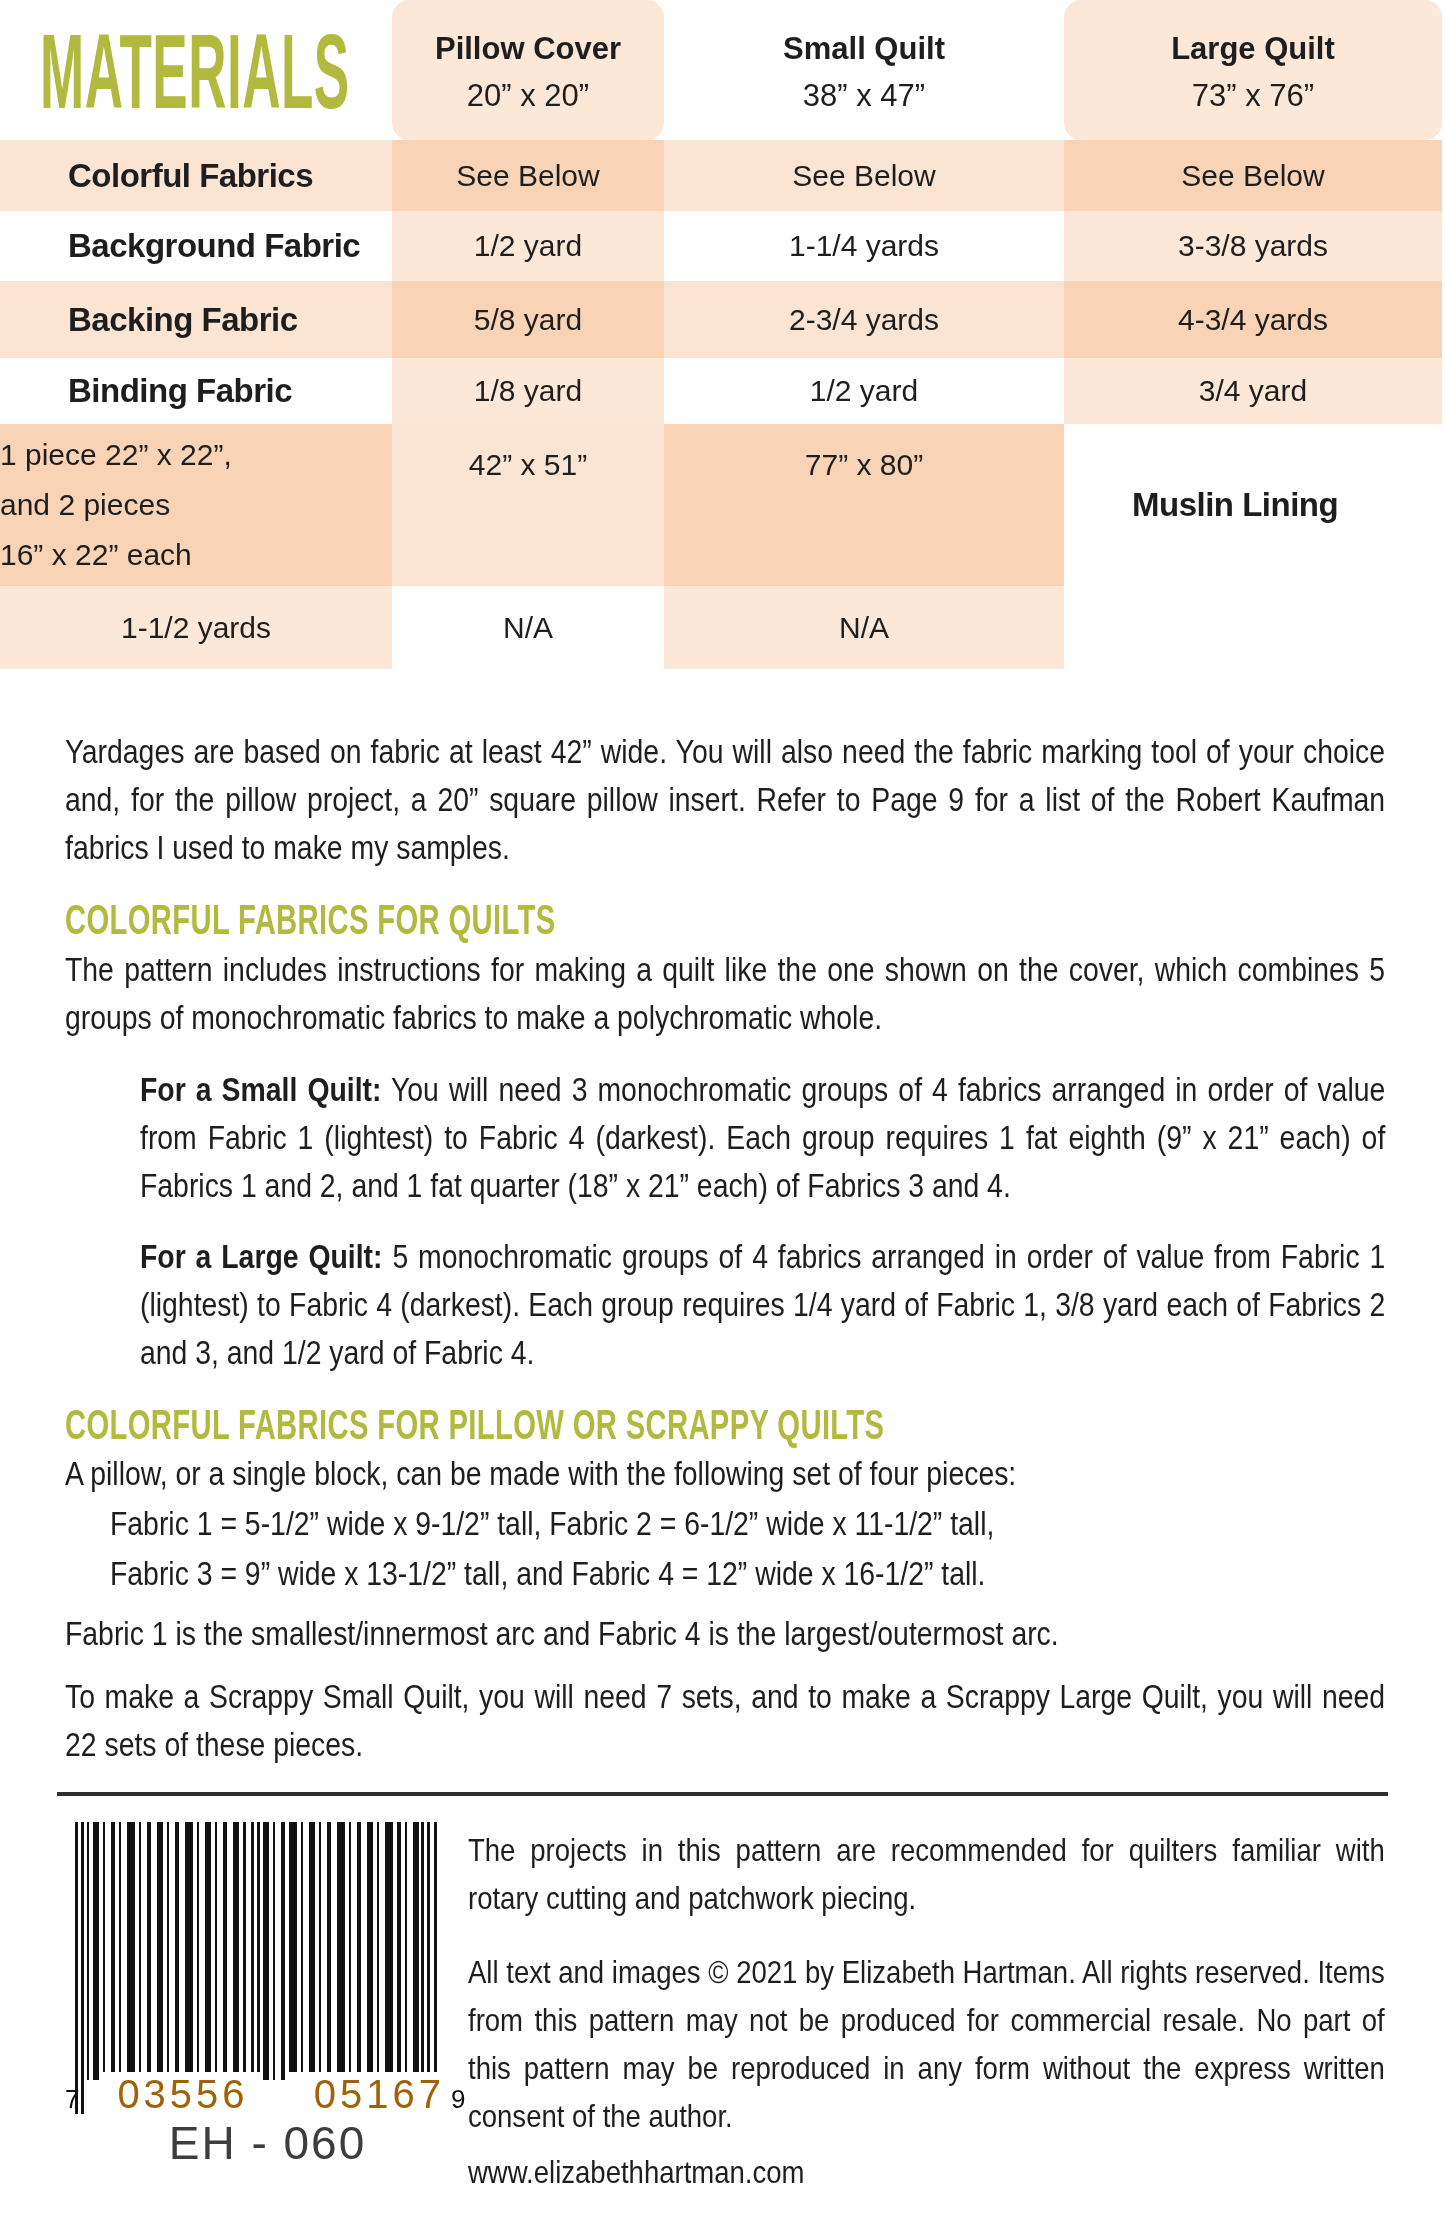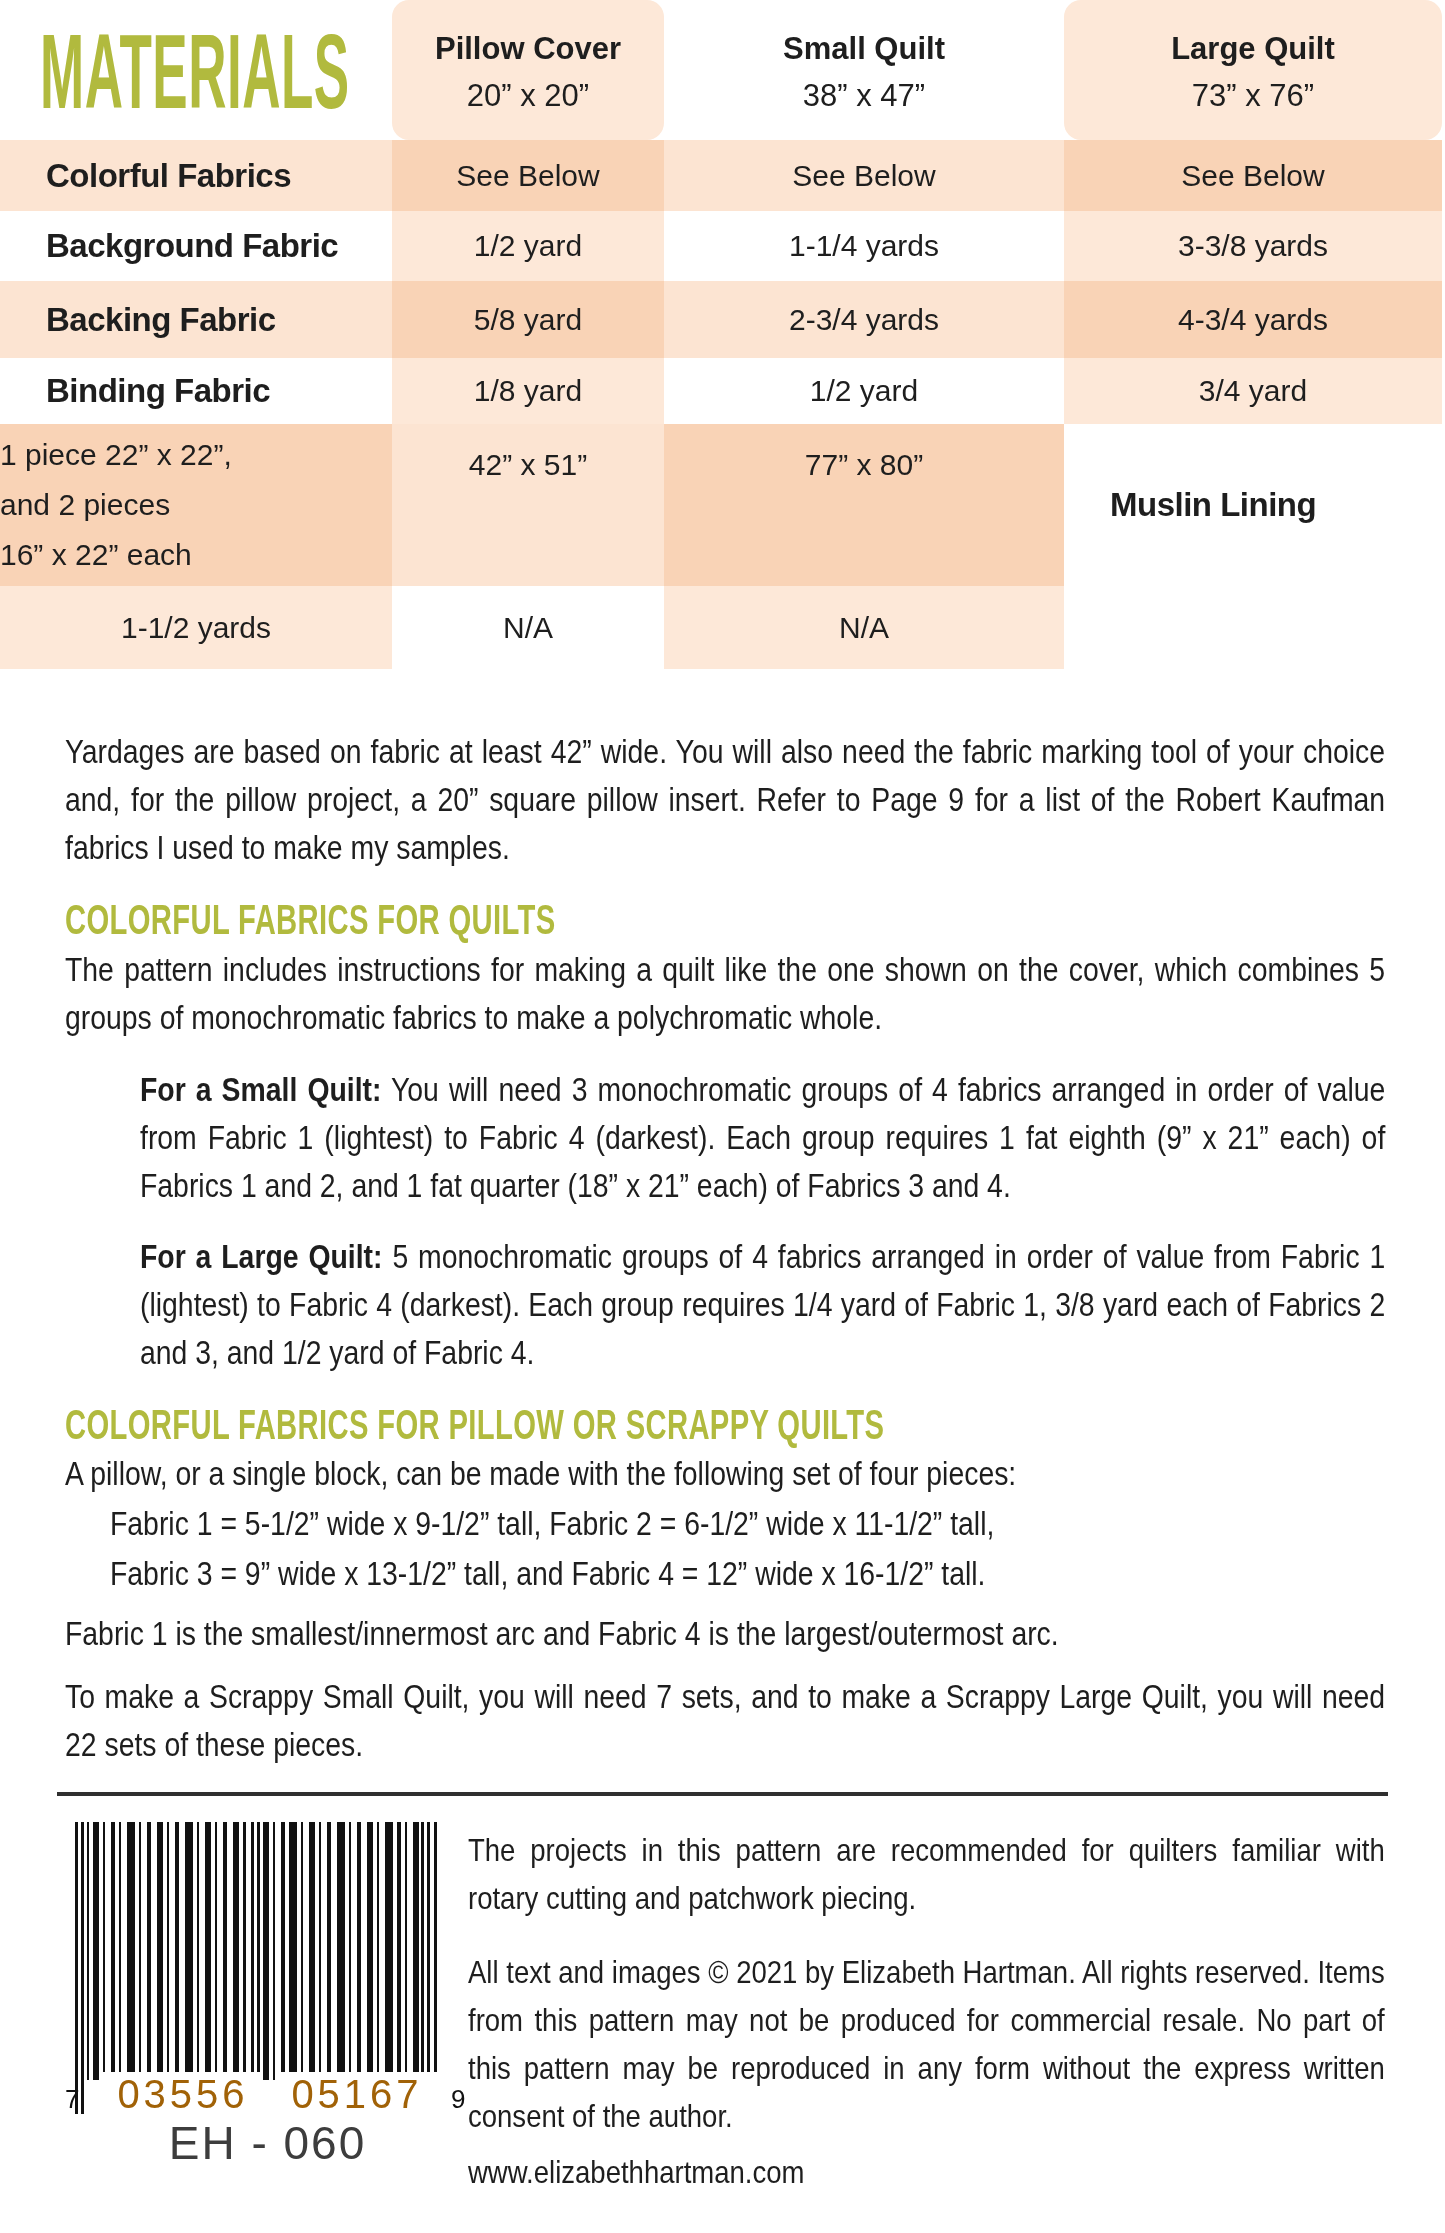--- a/index.html
+++ b/index.html
@@ -12,21 +12,21 @@
 
   
   .mtable {
     position:absolute; top:0; left:0; width:1442px;
     display:grid;
     grid-template-columns:392px 272px 400px 378px;
     grid-template-rows:140px 71px 70px 77px 66px 162px 83px;
   }
   .cell { display:flex; align-items:center; justify-content:center;
           font-size:30px; text-align:center; }
-  .cell.label { justify-content:flex-start; padding-left:46px; box-sizing:border-box;
+  .cell.label { justify-content:flex-start; padding-left:68px; box-sizing:border-box;
                 font-weight:bold; font-size:33px; text-align:left; letter-spacing:-0.5px; }
   .col-tint  { background:#fde8d8; }
   .row-tint  { background:#fce4d2; }
   .both-tint { background:#f9d3b6; }
   .cell.vtop { align-items:flex-start; }
   .cell.vtop.label { padding-top:18px; }
   .hdr { flex-direction:column; line-height:47px; padding-top:4px;border-radius:17px; }
   .hdr .hname { font-weight:bold; font-size:31px; }
   .hdr .hsize { font-size:31px; }
   .multiline { flex-direction:column; line-height:50px; }
@@ -57,21 +57,21 @@
   #rule { position:absolute; left:57px; top:1792px; width:1331px; height:4px;
           background:#2f2f2f; }
   #barcode { position:absolute; left:65px; top:1822px; width:405px; height:300px; }
   #barcode svg { position:absolute; left:10px; top:0; }
   .bdigit { position:absolute; font-size:26px; color:#111; }
   .bgroup { position:absolute; top:250px; height:42px; font-size:40px; color:#a16207;
             background:#fff; text-align:center; letter-spacing:4px; }
   #bd-left  { left:0;   top:262px; }
   #bd-right { left:386px; top:262px; }
   #bg-1 { left:38px;  width:160px; }
-  #bg-2 { left:212px; width:160px; }
+  #bg-2 { left:220px; width:160px;text-align:right; }
   #ehcode { position:absolute; left:65px; top:2116px; width:405px; margin:0;
             text-align:center; font-size:46px; letter-spacing:2px; color:#3d3d3d; }
   #ftext { position:absolute; left:468px; top:1822px; width:917px; }
   #ftext p { margin:0; font-size:32px; line-height:48px; text-align:justify;
              transform:scaleX(0.86); transform-origin:0 0; width:1066px; }
   #f-reco { margin-top:4px !important; }
   #f-copy { margin-top:26px !important; }
   #f-site { margin-top:8px !important; text-align:left !important; }
 </style>
 </head>

